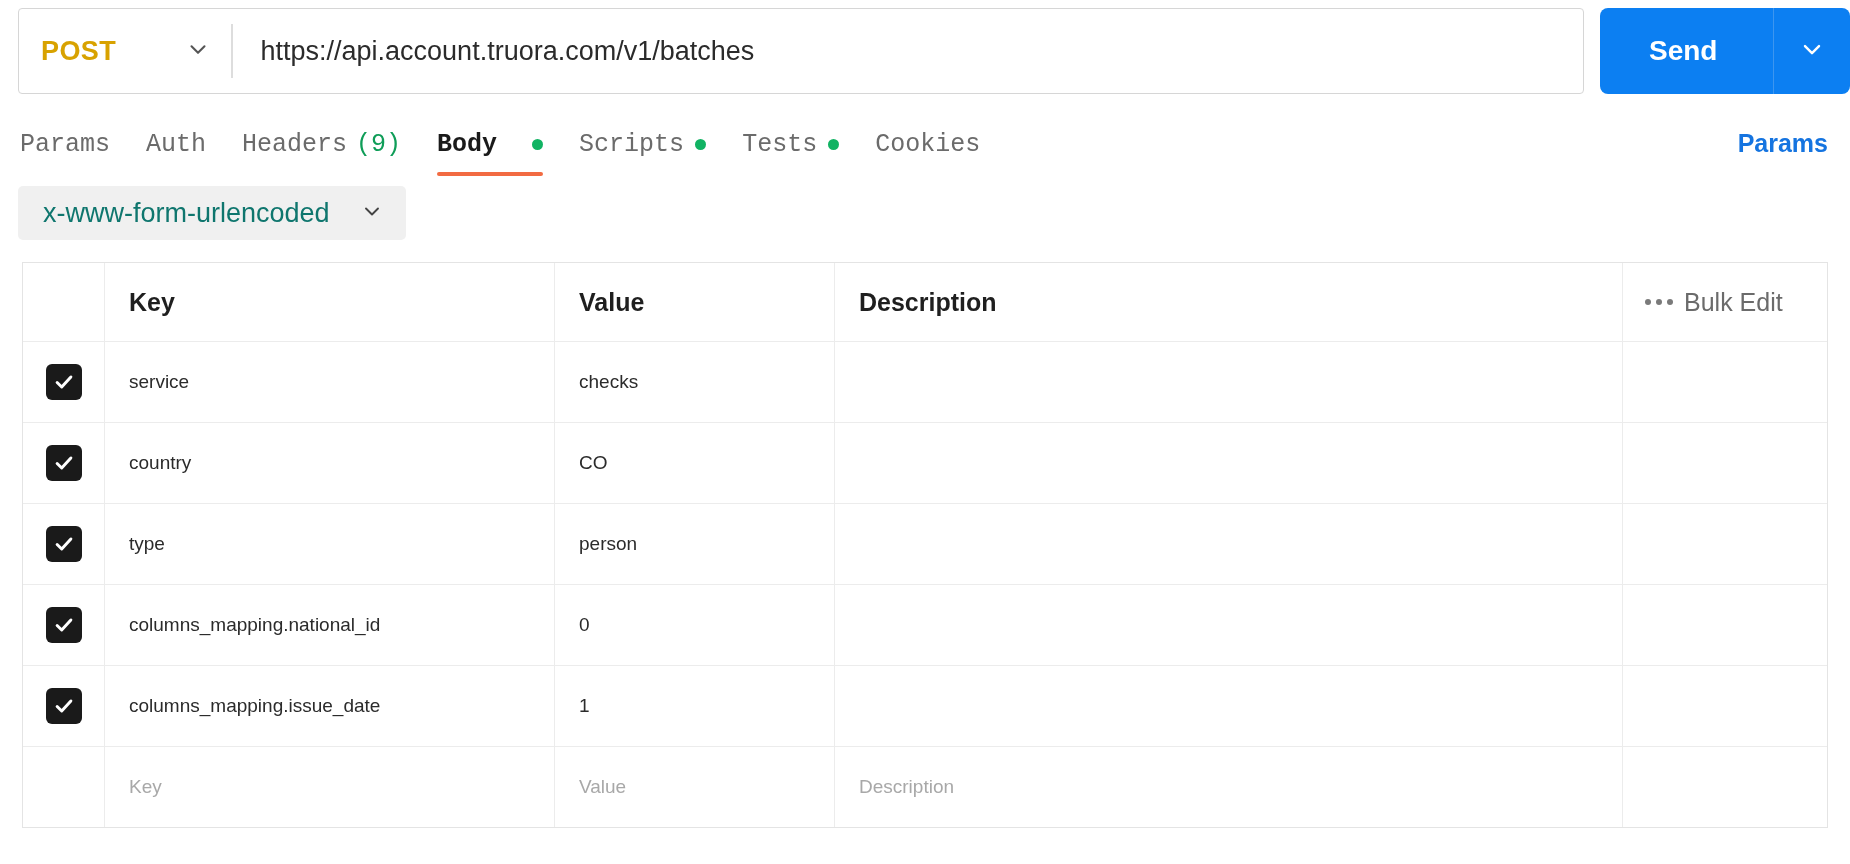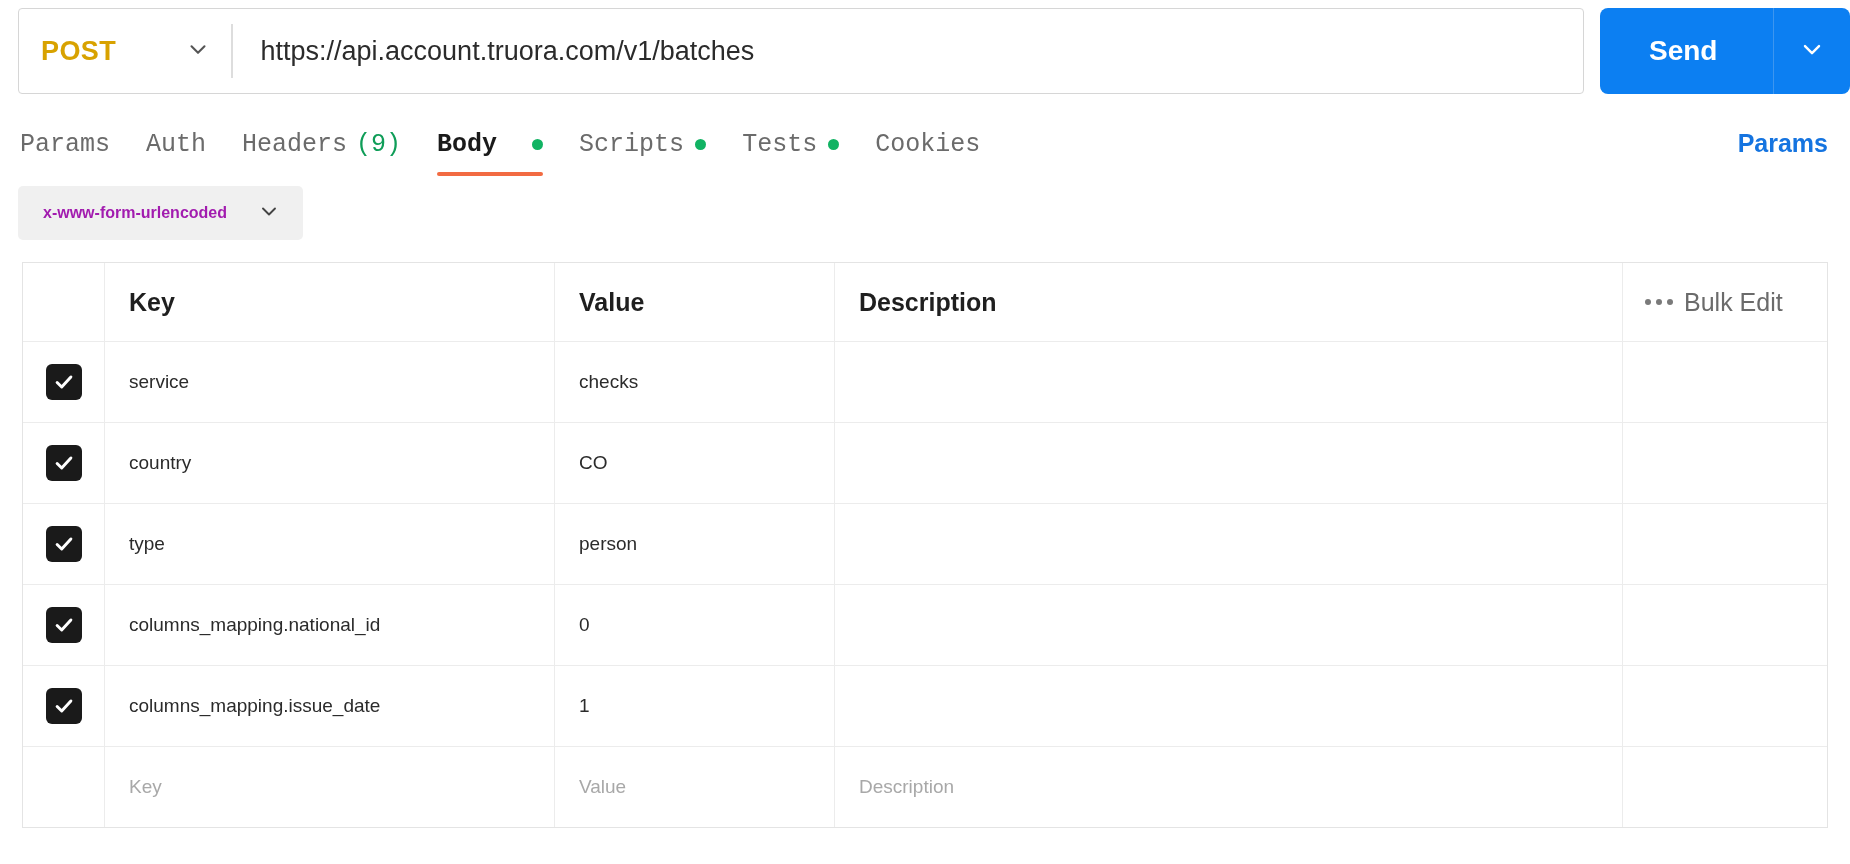--- a/index.html
+++ b/index.html
@@ -205,23 +205,23 @@
     top: 0;
     height: 54px;
     display: flex;
     align-items: center;
     background: #f0f0f0;
     border-radius: 5px;
     padding: 0 22px 0 25px;
     cursor: pointer;
   }
   .bodytype-label {
-    font-size: 16px;
-    font-weight: bold;
-    color: #a21caf;
+    font-size: 27px;
+    font-weight: normal;
+    color: #0f766e;
     white-space: nowrap;
   }
   .bodytype-chevron {
     margin-left: 30px;
     display: block;
   }
 
   
   .kv-table {
     position: absolute;

